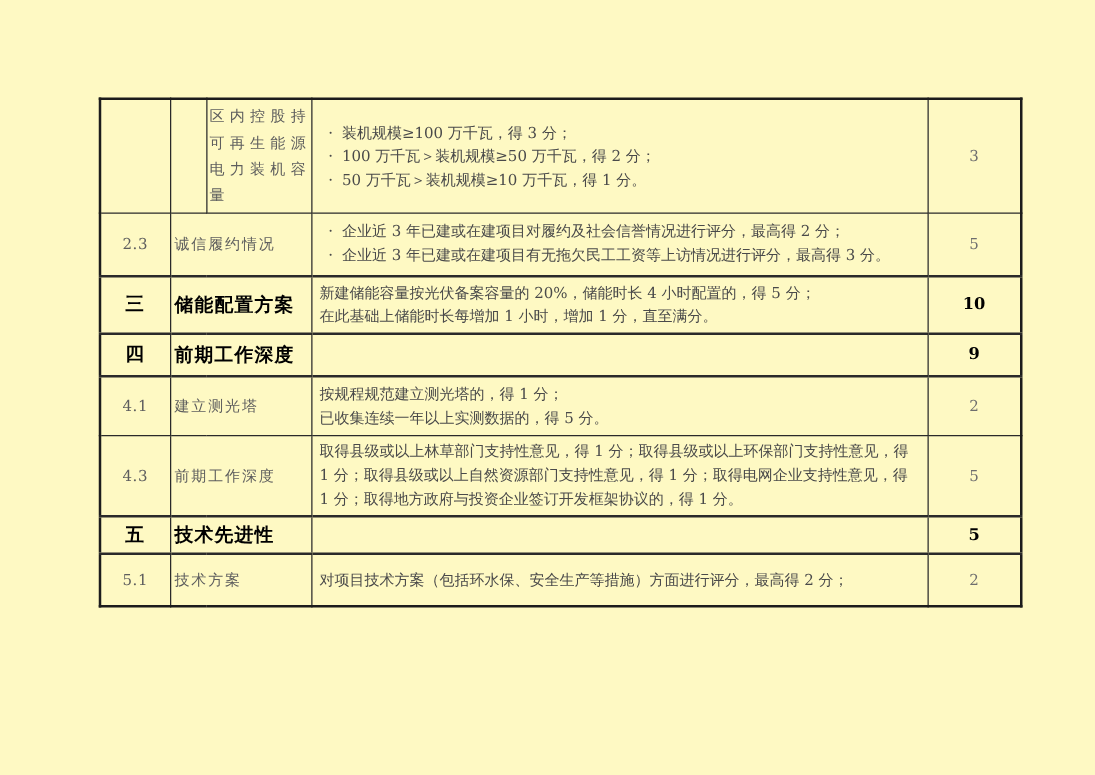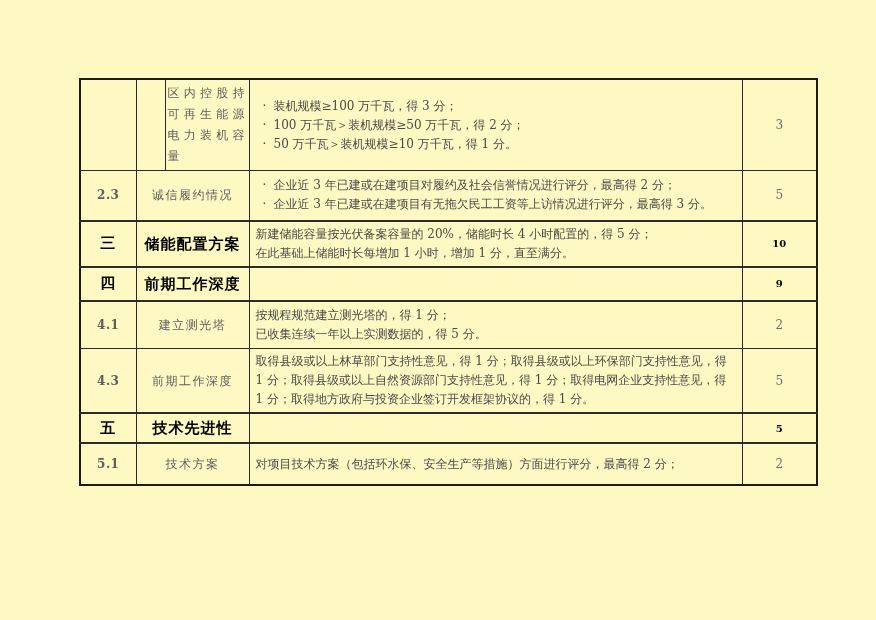--- a/index.html
+++ b/index.html
@@ -28,23 +28,22 @@
     vertical-align: middle;
     padding: 0;
     color: #5e5e5e;
     font-size: 12px;
     overflow: hidden;
   }
   tr.section-row td {
     border-top-width: 2px;
     border-bottom-width: 2px;
   }
-  td.num { text-align: center; letter-spacing: 0.5px; font-weight: bold; }
+  td.num { text-align: center; letter-spacing: 0.5px; }
   td.cat {
-    text-align: center;
     letter-spacing: 1.5px;
     padding: 2px 3px;
     line-height: 18px;
   }
   td.cat.justify-cat {
     text-align: justify;
     text-justify: inter-character;
     letter-spacing: 2px;
     line-height: 21px;
     padding: 3px 2px;
@@ -67,21 +66,21 @@
   tr.section-row td.cat {
     font-family: "DejaVu Sans", "Liberation Sans", sans-serif;
     font-weight: 700;
     color: #000000;
     font-size: 15px;
     letter-spacing: 1px;
   }
   tr.section-row td.score {
     font-weight: 700;
     color: #000000;
-    font-size: 10px;
+    font-size: 13px;
   }
 </style>
 </head>
 <body>
 
 <div class="page">
   <table class="score-table">
     <colgroup>
       <col style="width:56px">
       <col style="width:29px">

